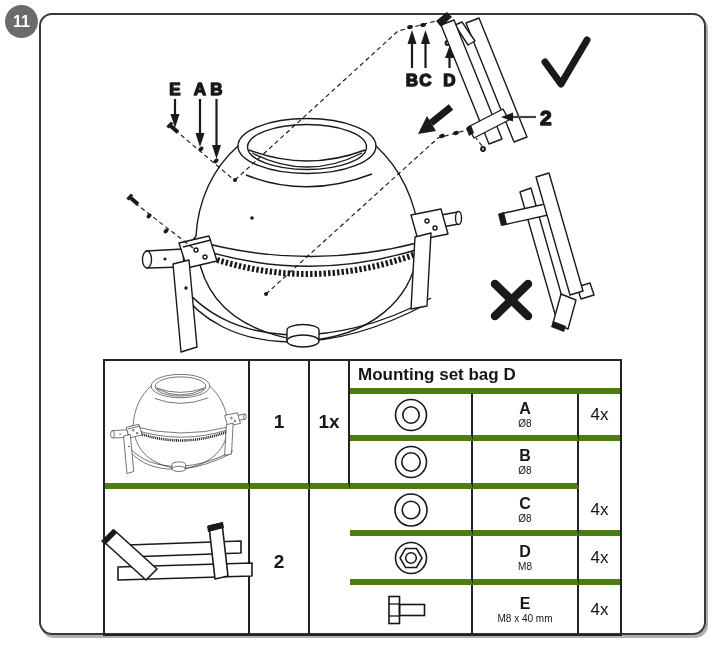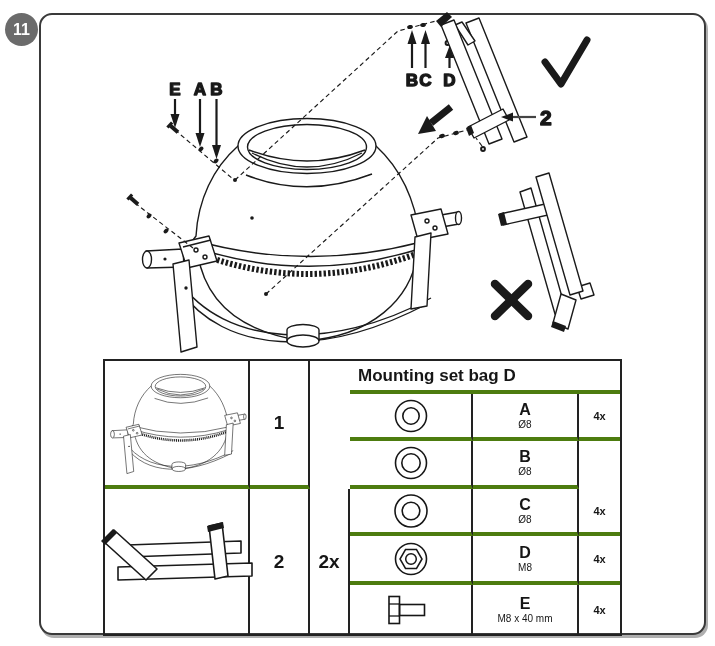--- a/index.html
+++ b/index.html
@@ -3,62 +3,62 @@
 <meta charset="utf-8">
 <style>
   html,body{margin:0;padding:0;background:#fff;}
   .page{position:relative;width:715px;height:646px;background:#fff;overflow:hidden;
         font-family:"Liberation Sans",sans-serif;color:#161616;}
   .frame{position:absolute;left:39px;top:13px;width:663px;height:618px;
          border:2px solid #3a3a3a;border-radius:13px;background:#fff;
          box-shadow:2px 3px 0 rgba(110,110,110,.55);}
   .step-badge{position:absolute;left:5px;top:5px;width:33px;height:33px;border-radius:50%;
          background:#6b6b6b;color:#fff;font-weight:bold;font-size:16px;
-         display:flex;align-items:center;justify-content:center;z-index:5;margin-top:8px;}
+         display:flex;align-items:center;justify-content:center;z-index:5;}
   .illu{position:absolute;left:0;top:0;width:715px;height:646px;z-index:4;pointer-events:none;}
   svg text{font-family:"Liberation Sans",sans-serif;font-weight:bold;fill:#161616;}
 
   
   .parts-table{position:absolute;left:103px;top:359px;width:519px;height:277px;
         display:grid;grid-template-columns:145px 60px 40px 123px 106px 41px;
         grid-template-rows:33px 47px 48px 47px 49px 49px;
         border:2px solid #222;box-sizing:border-box;background:transparent;z-index:2;}
-  .cell{border-right:2px solid #222;border-bottom:4px solid #4d7c0f;box-sizing:border-box;
+  .cell{border-right:2px solid #222;border-bottom:6px solid #4d7c0f;box-sizing:border-box;
         display:flex;align-items:center;justify-content:center;background:transparent;}
   .no-r{border-right:none}.no-b{border-bottom:none}
   .c-img1{grid-column:1;grid-row:1/4}
   .c-num1{grid-column:2;grid-row:1/4}
   .c-cnt1{grid-column:3;grid-row:1/4}
   .c-img2{grid-column:1;grid-row:4/7}
   .c-num2{grid-column:2;grid-row:4/7}
   .c-cnt2{grid-column:3;grid-row:4/7}
   .c-head{grid-column:4/7;grid-row:1;justify-content:flex-start;padding-left:8px;
           font-weight:bold;font-size:17px;}
   .ref-num{font-weight:bold;font-size:19px;}
   .part-label{display:flex;flex-direction:column;align-items:center;line-height:1.15;}
   .part-letter{font-weight:bold;font-size:16px;}
   .part-size{font-size:10px;}
-  .part-qty{font-weight:bold;font-size:11px;}
+  .part-qty{font-weight:normal;font-size:17px;}
   .icon-svg{display:block}
 </style>
 </head>
 <body>
 
 <div class="page">
 
   <div class="frame"></div>
 
   <div class="step-badge">11</div>
 
   <div class="parts-table">
     <div class="cell c-img1"></div>
     <div class="cell c-num1 ref-num">1</div>
+    <div class="cell c-cnt1 ref-num">1x</div>
     <div class="cell c-img2 no-b"></div>
     <div class="cell c-num2 no-b ref-num">2</div>
-    <div class="cell c-cnt2 no-b ref-num">2x</div>
 
     <div class="cell c-head no-r">Mounting set bag D</div>
 
     <div class="cell" style="grid-column:4;grid-row:2">
       <svg class="icon-svg" width="40" height="40" viewBox="0 0 40 40">
         <circle cx="20" cy="20" r="15.5" fill="none" stroke="#161616" stroke-width="1.6"></circle>
         <circle cx="20" cy="20" r="8.2" fill="none" stroke="#161616" stroke-width="1.6"></circle>
       </svg>
     </div>
     <div class="cell" style="grid-column:5;grid-row:2">

